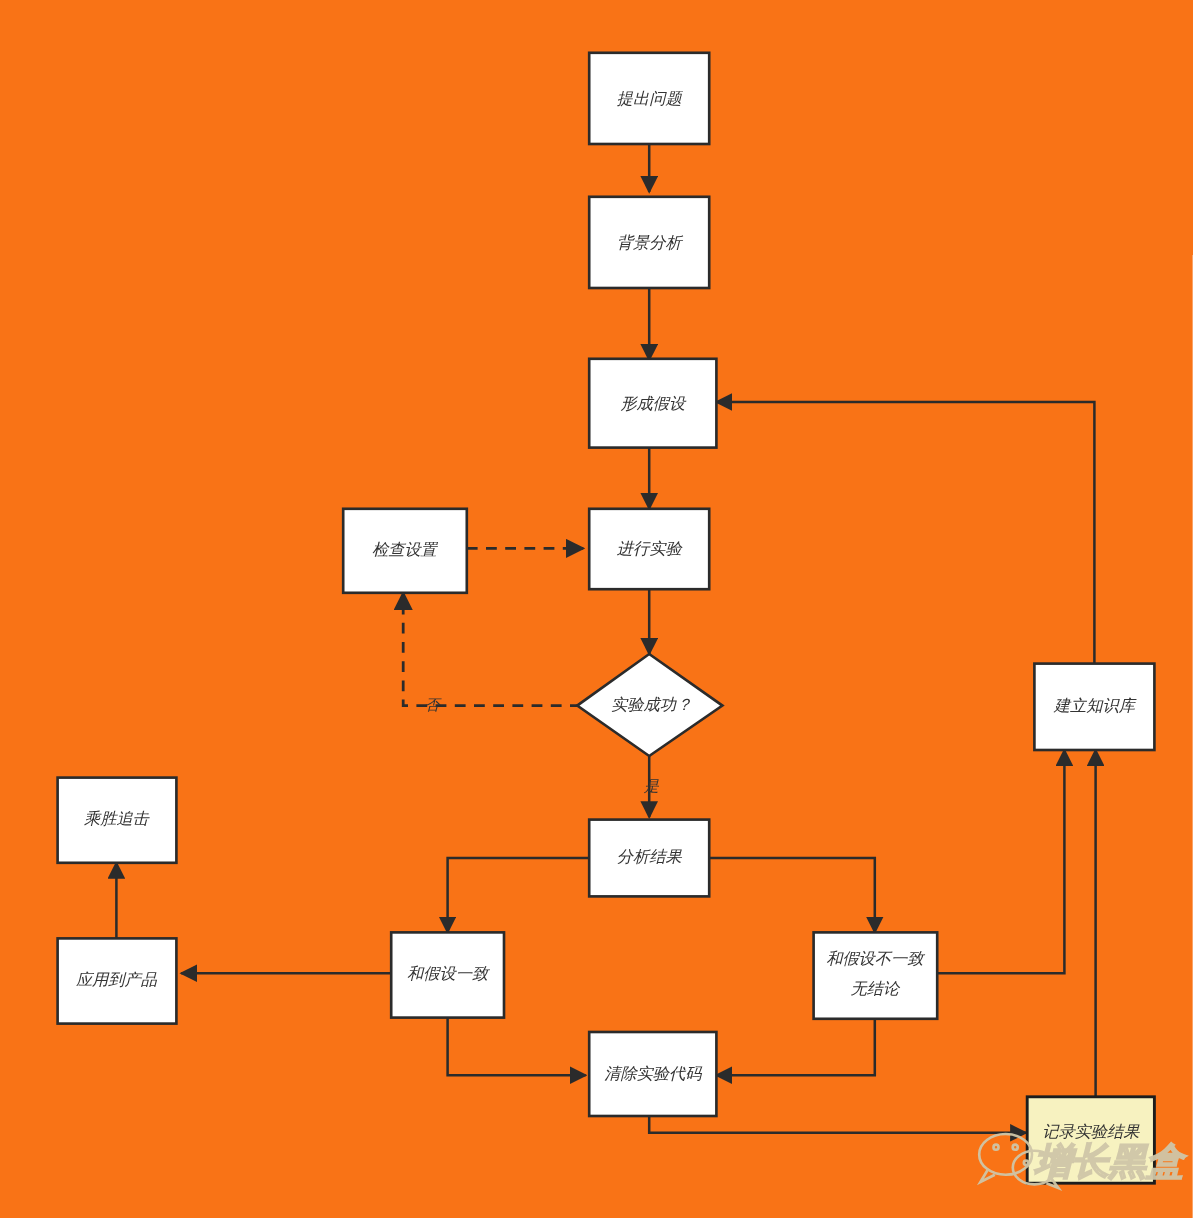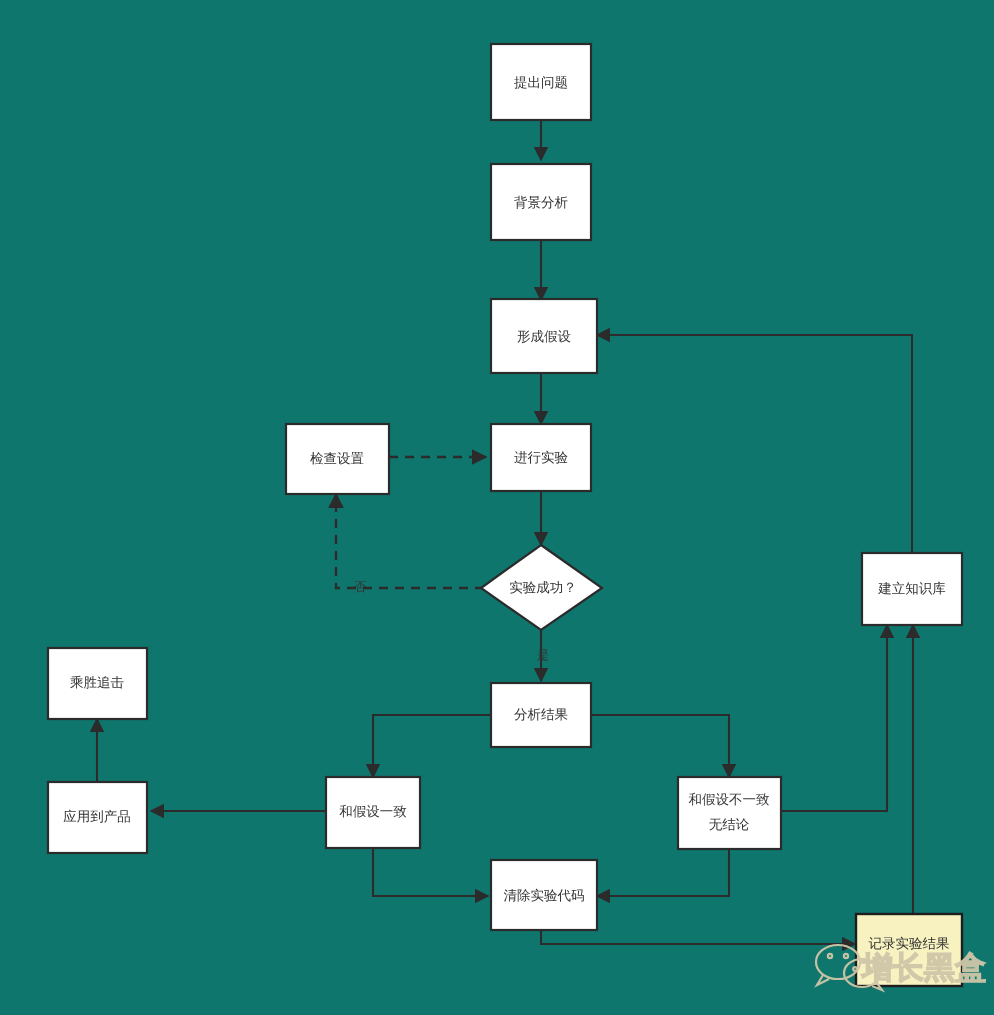--- a/index.html
+++ b/index.html
@@ -8,22 +8,23 @@
     padding: 0;
     background: #ffffff;
   }
   body {
     font-family: "Liberation Sans", "DejaVu Sans", sans-serif;
   }
   #canvas {
     position: relative;
     width: 994px;
     height: 1015px;
-    background: #0f766e;
+    background: #f97316;
     overflow: hidden;
+    font-style: italic;
   }
   #diagram-svg {
     position: absolute;
     left: 0;
     top: 0;
     width: 994px;
     height: 1015px;
   }
   .node-label {
     font-size: 13.5px;

